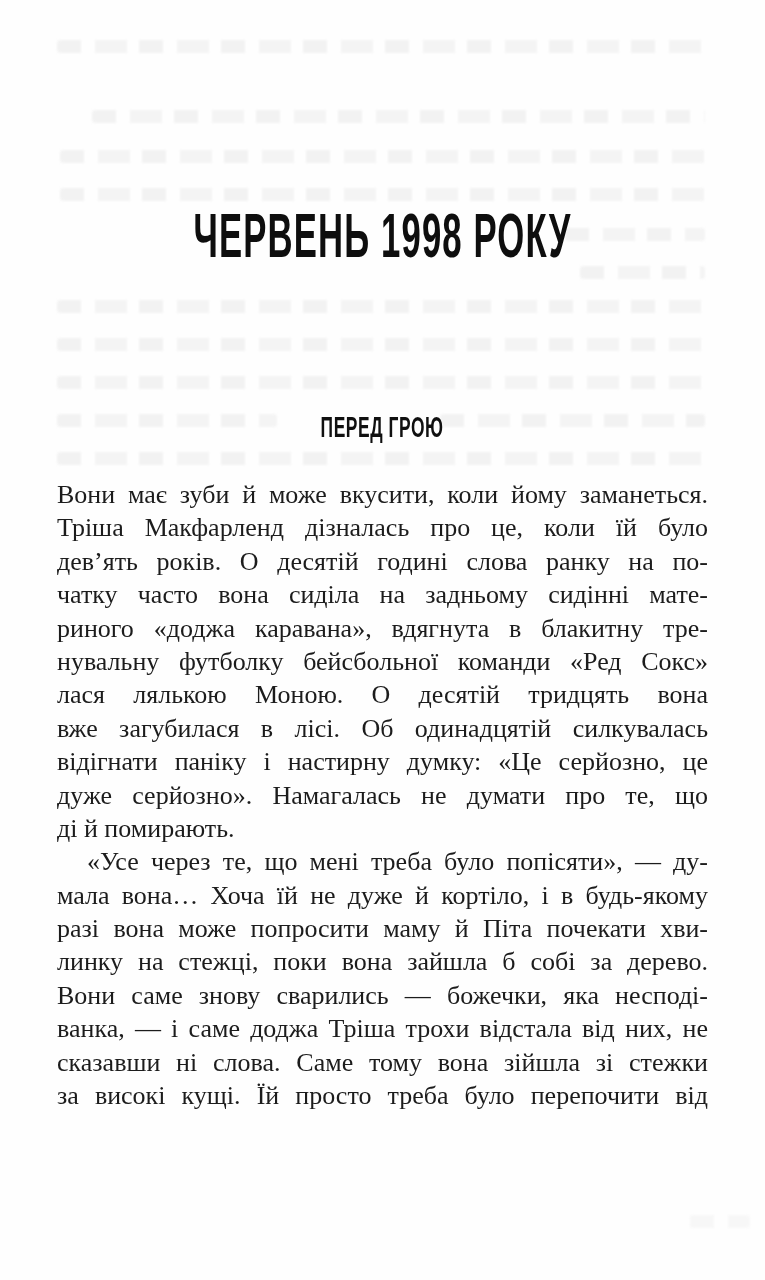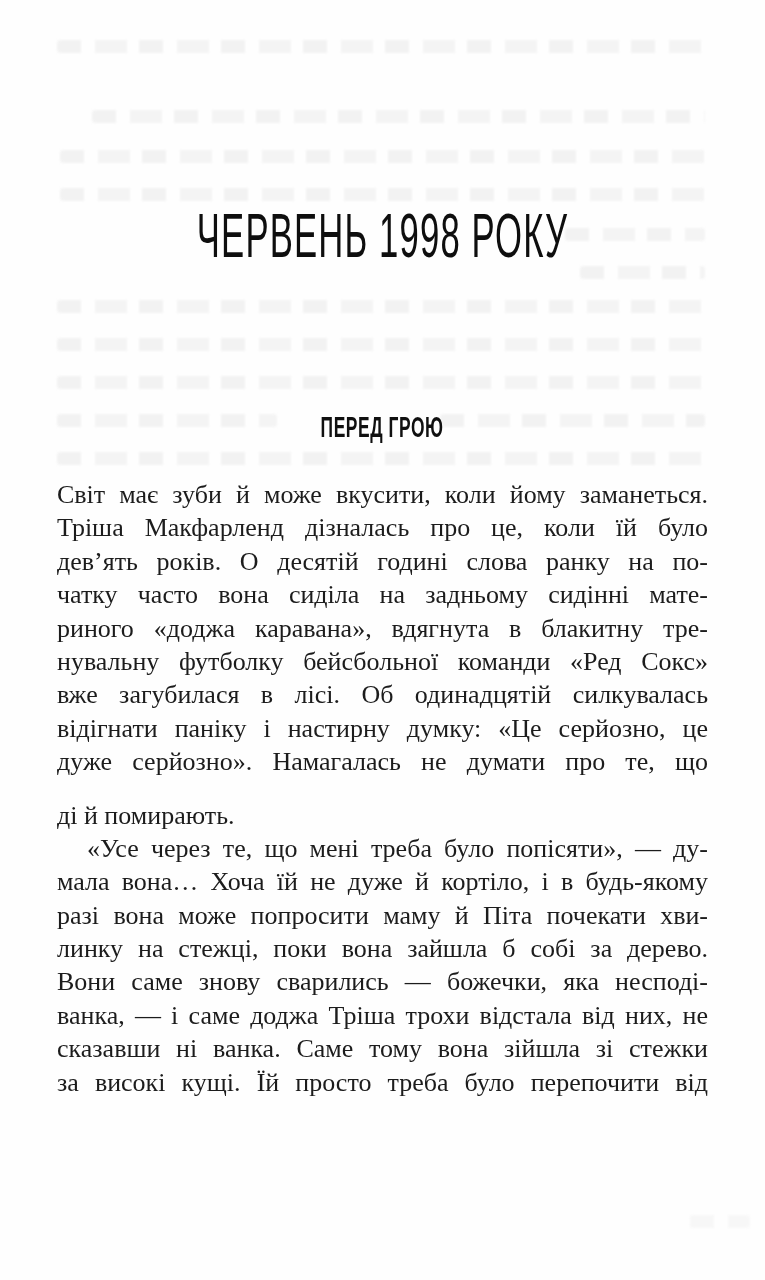--- a/index.html
+++ b/index.html
@@ -31,21 +31,21 @@
     pointer-events: none;
   }
   .chapter-title {
     position: absolute;
     top: 205px;
     left: 0;
     width: 100%;
     margin: 0;
     text-align: center;
     font-family: "Liberation Sans", sans-serif;
-    font-weight: 400;
+    font-weight: 700;
     font-size: 62px;
     line-height: 1;
     color: #0e0e0e;
     white-space: nowrap;
   }
   .chapter-title .condense {
     display: inline-block;
     transform: scaleX(0.56) scaleY(1.02);
     transform-origin: 50% 50%;
     letter-spacing: 2px;
@@ -81,21 +81,20 @@
     height: 33.4px;
     line-height: 33.4px;
     overflow: hidden;
     text-align: justify;
     text-align-last: justify;
     white-space: nowrap;
   }
   .body-text .line.last {
     text-align: right;
     text-align-last: left;
-    margin-top: 20px;
   }
   .body-text .line.indent {
     text-indent: 30px;
   }
 </style>
 </head>
 <body>
 
 <div class="page">
 
@@ -115,33 +114,34 @@
 
   <h1 class="chapter-title">
     <span class="condense">ЧЕРВЕНЬ 1998 РОКУ</span>
   </h1>
 
   <h2 class="section-heading">
     <span class="condense">ПЕРЕД ГРОЮ</span>
   </h2>
 
   <div class="body-text">
-      <div class="line">Світ має зуби й може вкусити, коли йому заманеться.</div>
+      <div class="line">Вони має зуби й може вкусити, коли йому заманеться.</div>
       <div class="line">Тріша Макфарленд дізналась про це, коли їй було</div>
       <div class="line">дев’ять років. О десятій годині слова ранку на по-</div>
       <div class="line">чатку часто вона сиділа на задньому сидінні мате-</div>
       <div class="line">риного «доджа каравана», вдягнута в блакитну тре-</div>
       <div class="line">нувальну футболку бейсбольної команди «Ред Сокс»</div>
+      <div class="line">лася лялькою Моною. О десятій тридцять вона</div>
       <div class="line">вже загубилася в лісі. Об одинадцятій силкувалась</div>
       <div class="line">відігнати паніку і настирну думку: «Це серйозно, це</div>
       <div class="line">дуже серйозно». Намагалась не думати про те, що</div>
       <div class="line last">ді й помирають.</div>
       <div class="line indent">«Усе через те, що мені треба було попісяти», — ду-</div>
       <div class="line">мала вона… Хоча їй не дуже й кортіло, і в будь-якому</div>
       <div class="line">разі вона може попросити маму й Піта почекати хви-</div>
       <div class="line">линку на стежці, поки вона зайшла б собі за дерево.</div>
       <div class="line">Вони саме знову сварились — божечки, яка несподі-</div>
       <div class="line">ванка, — і саме доджа Тріша трохи відстала від них, не</div>
-      <div class="line">сказавши ні ванка. Саме тому вона зійшла зі стежки</div>
+      <div class="line">сказавши ні слова. Саме тому вона зійшла зі стежки</div>
       <div class="line">за високі кущі. Їй просто треба було перепочити від</div>
     </div>
 
 </div>
 
 </body></html>

